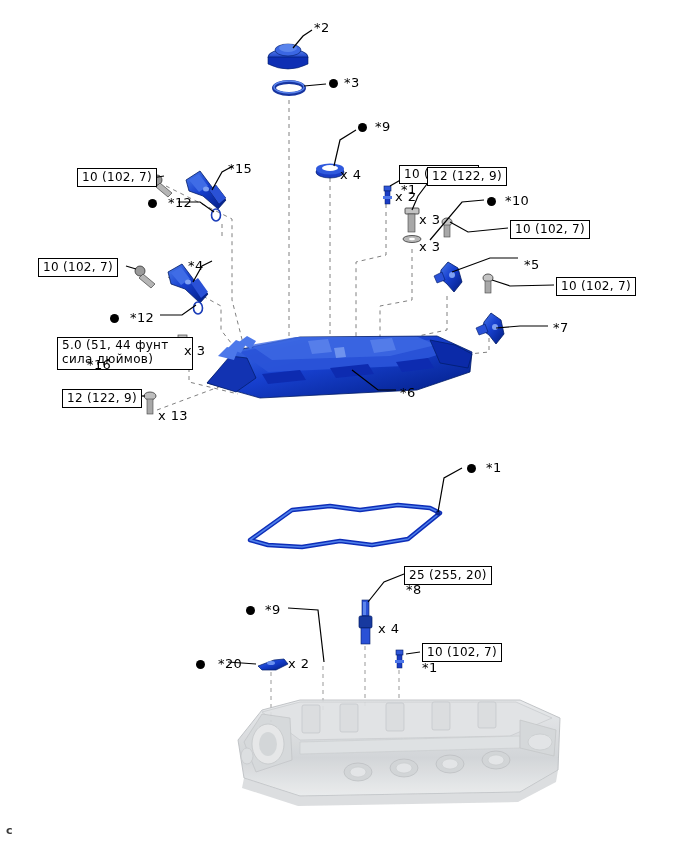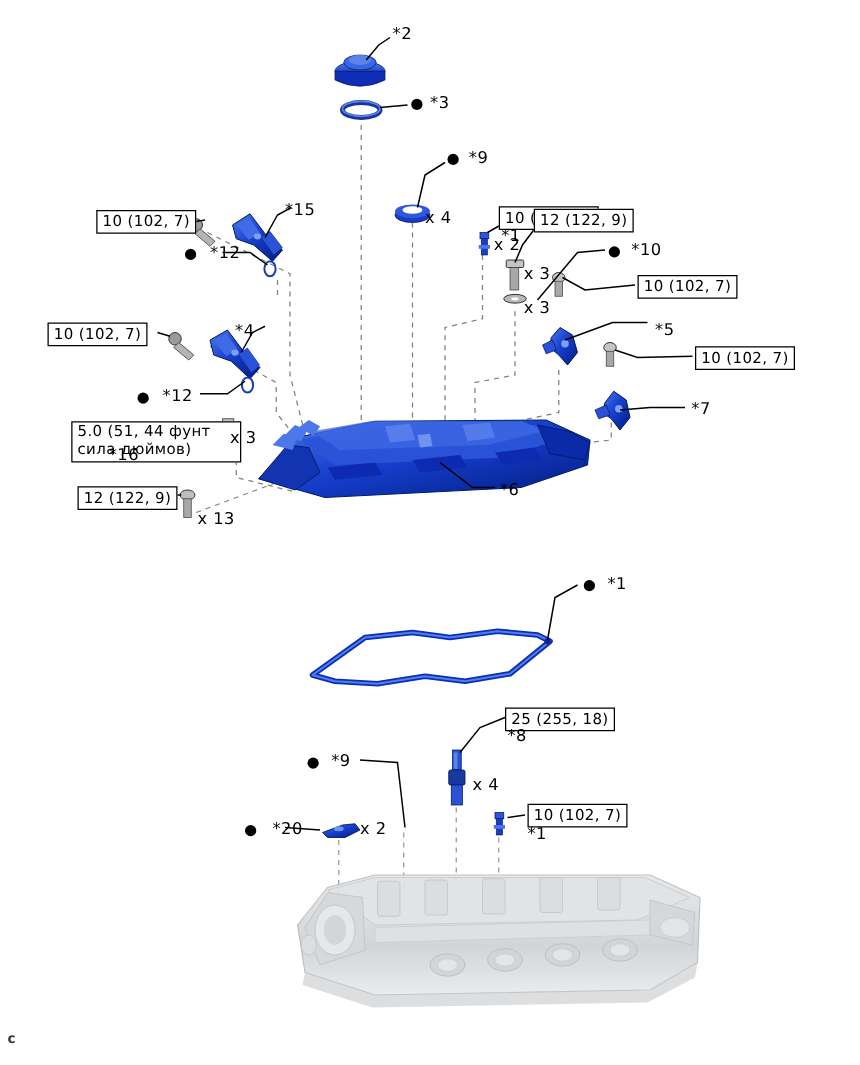--- a/index.html
+++ b/index.html
@@ -316,21 +316,21 @@
 
   <div id="torque-layer">
       <div class="torque" style="left: 77px; top: 168px;">10 (102, 7)</div>
       <div class="torque" style="left: 38px; top: 258px;">10 (102, 7)</div>
       <div class="torque two" style="left: 57px; top: 337px;">5.0 (51, 44 фунт сила дюймов)</div>
       <div class="torque" style="left: 62px; top: 389px;">12 (122, 9)</div>
       <div class="torque" style="left: 399px; top: 165px;">10 (102, 7)</div>
       <div class="torque" style="left: 427px; top: 167px;">12 (122, 9)</div>
       <div class="torque" style="left: 510px; top: 220px;">10 (102, 7)</div>
       <div class="torque" style="left: 556px; top: 277px;">10 (102, 7)</div>
-      <div class="torque" style="left: 404px; top: 566px;">25 (255, 18)</div>
+      <div class="torque" style="left: 404px; top: 566px;">25 (255, 20)</div>
       <div class="torque" style="left: 422px; top: 643px;">10 (102, 7)</div>
     </div>
   <div id="parts-layer">
       <div class="lbl" style="left: 314px; top: 21px;">*2</div>
       <div class="lbl" style="left: 344px; top: 76px;">*3</div>
       <div class="lbl" style="left: 375px; top: 120px;">*9</div>
       <div class="lbl" style="left: 228px; top: 162px;">*15</div>
       <div class="lbl" style="left: 401px; top: 183px;">*1</div>
       <div class="lbl" style="left: 505px; top: 194px;">*10</div>
       <div class="lbl" style="left: 168px; top: 196px;">*12</div>

